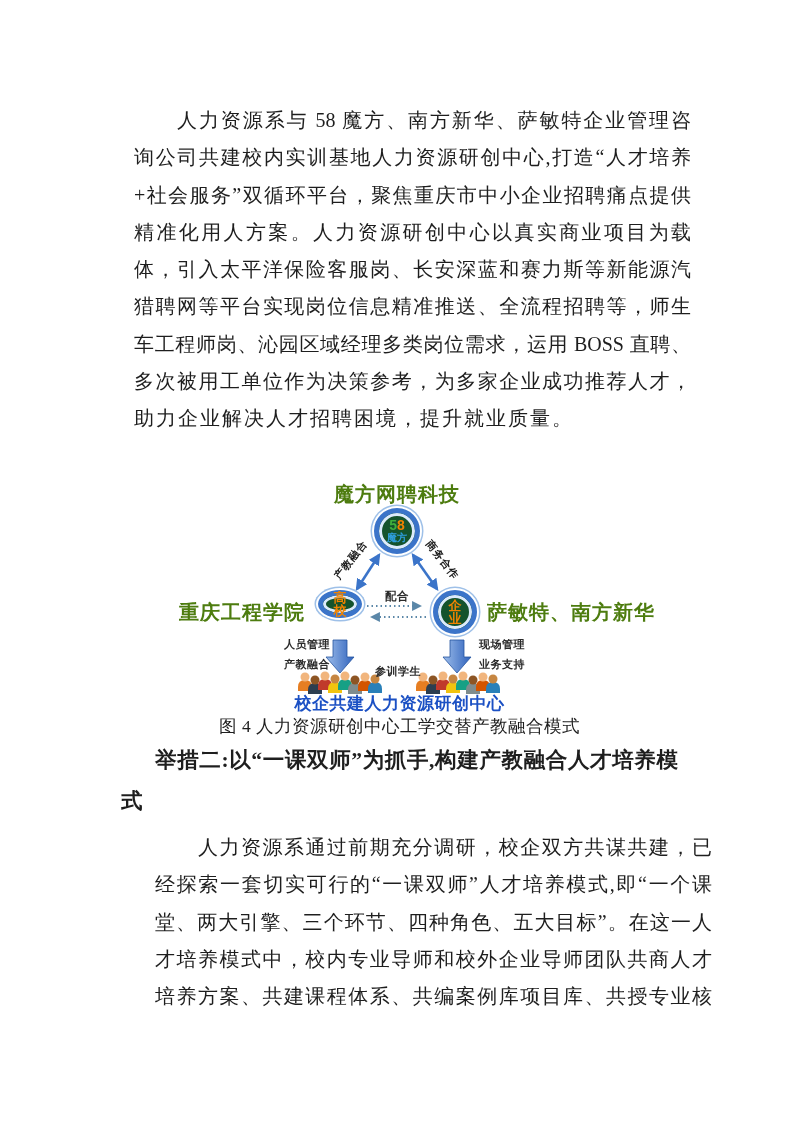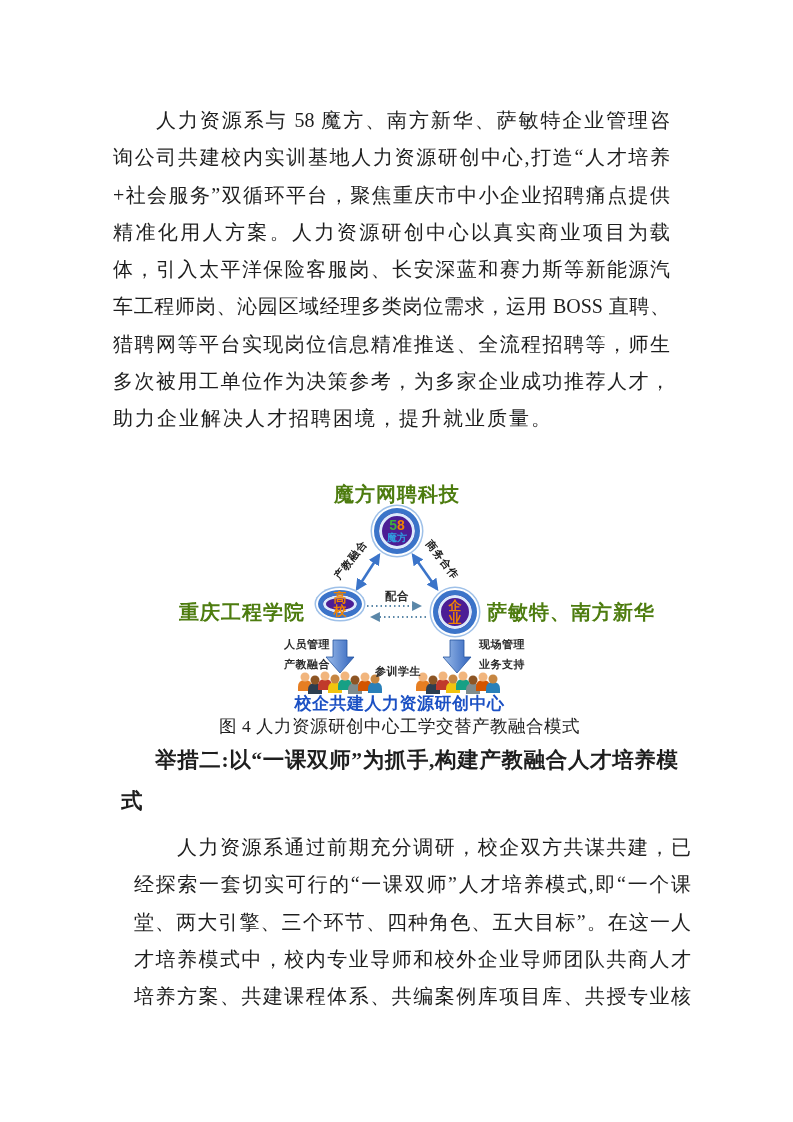--- a/index.html
+++ b/index.html
@@ -1,20 +1,20 @@
 <!DOCTYPE html>
 <html><head>
 <meta charset="utf-8">
 <style>
   html,body{margin:0;padding:0;background:#ffffff;}
   .page{position:relative;width:793px;height:1122px;background:#fff;overflow:hidden;
         font-family:"Liberation Serif","DejaVu Serif",serif;color:#1e1e1e;}
 
   
-  .para{position:absolute;left:113px;width:557px;}
+  .para{position:absolute;left:134px;width:557px;}
   .p1{top:102px;}
   .p2{top:829px;margin-left:21px;}
   .bline{font-size:20px;line-height:37.3px;height:37.3px;overflow:hidden;
          text-align:justify;text-align-last:justify;}
   .indent{text-indent:43px;}
   .plain{text-align:left;text-align-last:left;letter-spacing:2px;}
 
   
   .heading{position:absolute;left:121px;top:740px;width:557px;font-weight:bold;}
   .hline{font-size:21.5px;line-height:41px;height:41px;overflow:hidden;}
@@ -22,21 +22,21 @@
   .h2{text-align:left;}
 
   
   .fig-svg{position:absolute;left:0;top:478px;width:793px;height:240px;}
   .redlab{position:absolute;font-family:"Liberation Sans","DejaVu Sans",sans-serif;
           font-weight:bold;color:#4d7c0f;letter-spacing:1px;white-space:nowrap;}
   .red-top{left:331px;top:481px;width:132px;text-align:center;font-size:20px;}
   .red-left{left:179px;top:599px;font-size:20px;}
   .red-right{left:487px;top:599px;font-size:20px;}
 
-  .node{position:absolute;box-sizing:border-box;background:#4c1d95;border-radius:50%;
+  .node{position:absolute;box-sizing:border-box;background:#14532d;border-radius:50%;
         border:5px solid #3b74c9;
         box-shadow:0 0 0 2px #ffffff,0 0 0 3.5px #9ec0e8, inset 0 0 0 3px #dceafb;
         display:flex;flex-direction:column;align-items:center;justify-content:center;}
   .n58{left:374px;top:508px;width:46px;height:46px;}
   .n58 .digits{font-family:"Liberation Sans","DejaVu Sans",sans-serif;font-weight:bold;
                font-size:14px;line-height:13px;}
   .n58 .d5{color:#3faf3c;}
   .n58 .d8{color:#f08300;}
   .n58 .sub{font-family:"Liberation Sans","DejaVu Sans",sans-serif;font-weight:bold;
             font-size:10px;line-height:11px;color:#2f9fe0;}
@@ -72,22 +72,22 @@
 <body>
 
 <div class="page">
 
   <div class="para p1">
     <div class="bline indent">人力资源系与 58 魔方、南方新华、萨敏特企业管理咨</div>
     <div class="bline">询公司共建校内实训基地人力资源研创中心,打造“人才培养</div>
     <div class="bline">+社会服务”双循环平台，聚焦重庆市中小企业招聘痛点提供</div>
     <div class="bline">精准化用人方案。人力资源研创中心以真实商业项目为载</div>
     <div class="bline">体，引入太平洋保险客服岗、长安深蓝和赛力斯等新能源汽</div>
+    <div class="bline">猎聘网等平台实现岗位信息精准推送、全流程招聘等，师生</div>
     <div class="bline">车工程师岗、沁园区域经理多类岗位需求，运用 BOSS 直聘、</div>
-    <div class="bline">猎聘网等平台实现岗位信息精准推送、全流程招聘等，师生</div>
     <div class="bline">多次被用工单位作为决策参考，为多家企业成功推荐人才，</div>
     <div class="bline plain">助力企业解决人才招聘困境，提升就业质量。</div>
   </div>
 
   <svg class="fig-svg" viewBox="0 478 793 240">
     <defs>
       <marker id="mA" viewBox="0 0 10 10" refX="8" refY="5" markerWidth="4.6" markerHeight="4.6" orient="auto-start-reverse">
         <path d="M0 0 L10 5 L0 10 z" fill="#3b74c9"></path>
       </marker>
       <marker id="mD" viewBox="0 0 10 10" refX="8" refY="5" markerWidth="5.5" markerHeight="5.5" orient="auto-start-reverse">

